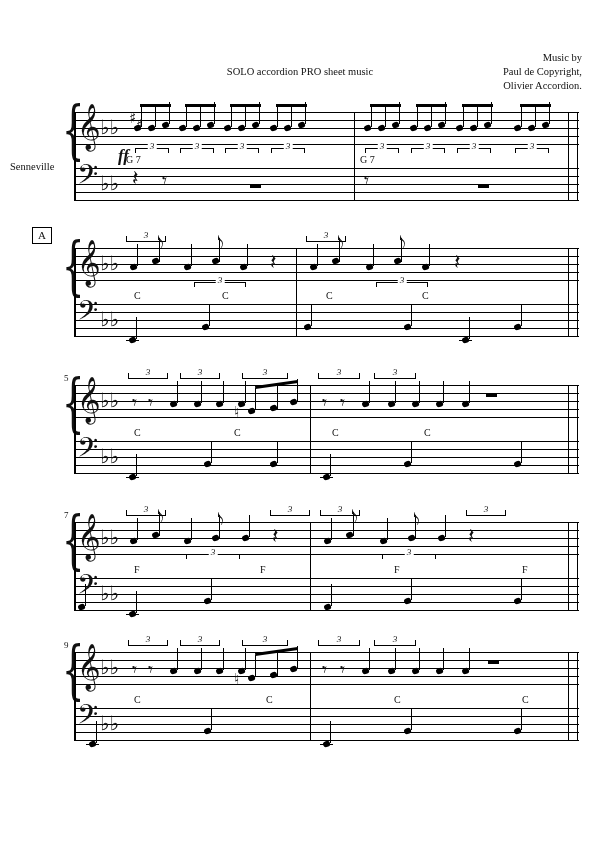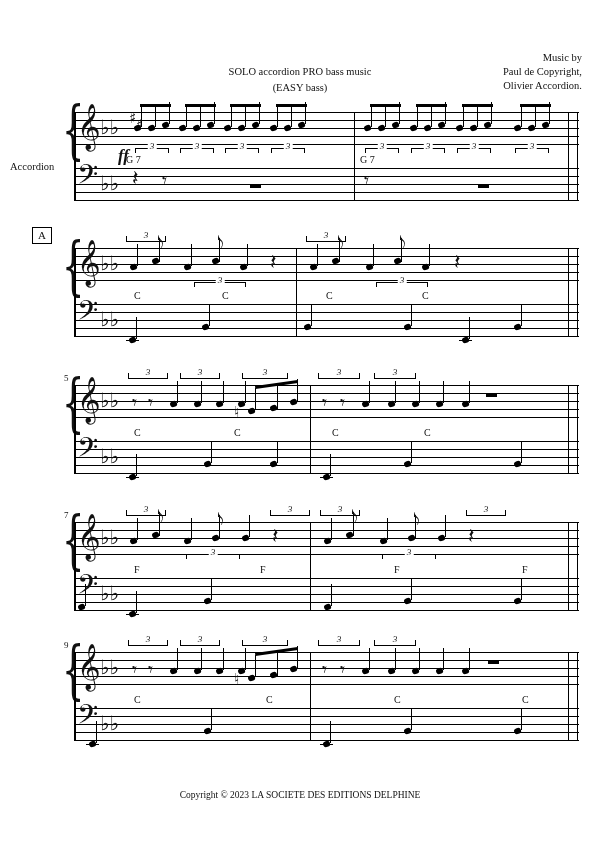--- a/index.html
+++ b/index.html
@@ -256,30 +256,29 @@
     position: absolute;
     font-family: "Liberation Serif", serif;
     font-size: 9px;
   }
 </style>
 </head>
 <body>
 
 <div class="page">
 
-  <div class="subtitle">SOLO accordion PRO bass music</div>
-  <div class="subtitle2">(EASY bass)</div>
+  <div class="subtitle">SOLO accordion PRO sheet music</div>
 
   <div class="credits">
     <div>Music by</div>
     <div>Paul de Copyright,</div>
     <div>Olivier Accordion.</div>
   </div>
 
-  <div class="instrument">Accordion</div>
+  <div class="instrument">Senneville</div>
 
   <div class="system" style="top:112px;">
     <div class="brace" style="top:-8px;">{</div>
     <div class="sysbar" style="top:0px; height:88px;"></div>
 
     <div class="staff" style="top:0px;">
       <div class="line"></div>
         <div class="line"></div>
         <div class="line"></div>
         <div class="line"></div>
@@ -879,15 +878,14 @@
       <div class="stem" style="left:256px; top:69px; height:22px;"></div>
     <div class="nh" style="left:330px; top:76px;"></div>
       <div class="stem" style="left:337px; top:56px; height:22px;"></div>
     <div class="nh" style="left:440px; top:76px;"></div>
       <div class="stem" style="left:447px; top:56px; height:22px;"></div>
 
     <div class="endbar-thin" style="left:494px; top:0px; height:88px;"></div>
     <div class="endbar-thin" style="left:503px; top:0px; height:88px;"></div>
   </div>
 
-  <div class="copyright">Copyright © 2023 LA SOCIETE DES EDITIONS DELPHINE</div>
 
 </div>
 
 </body></html>

